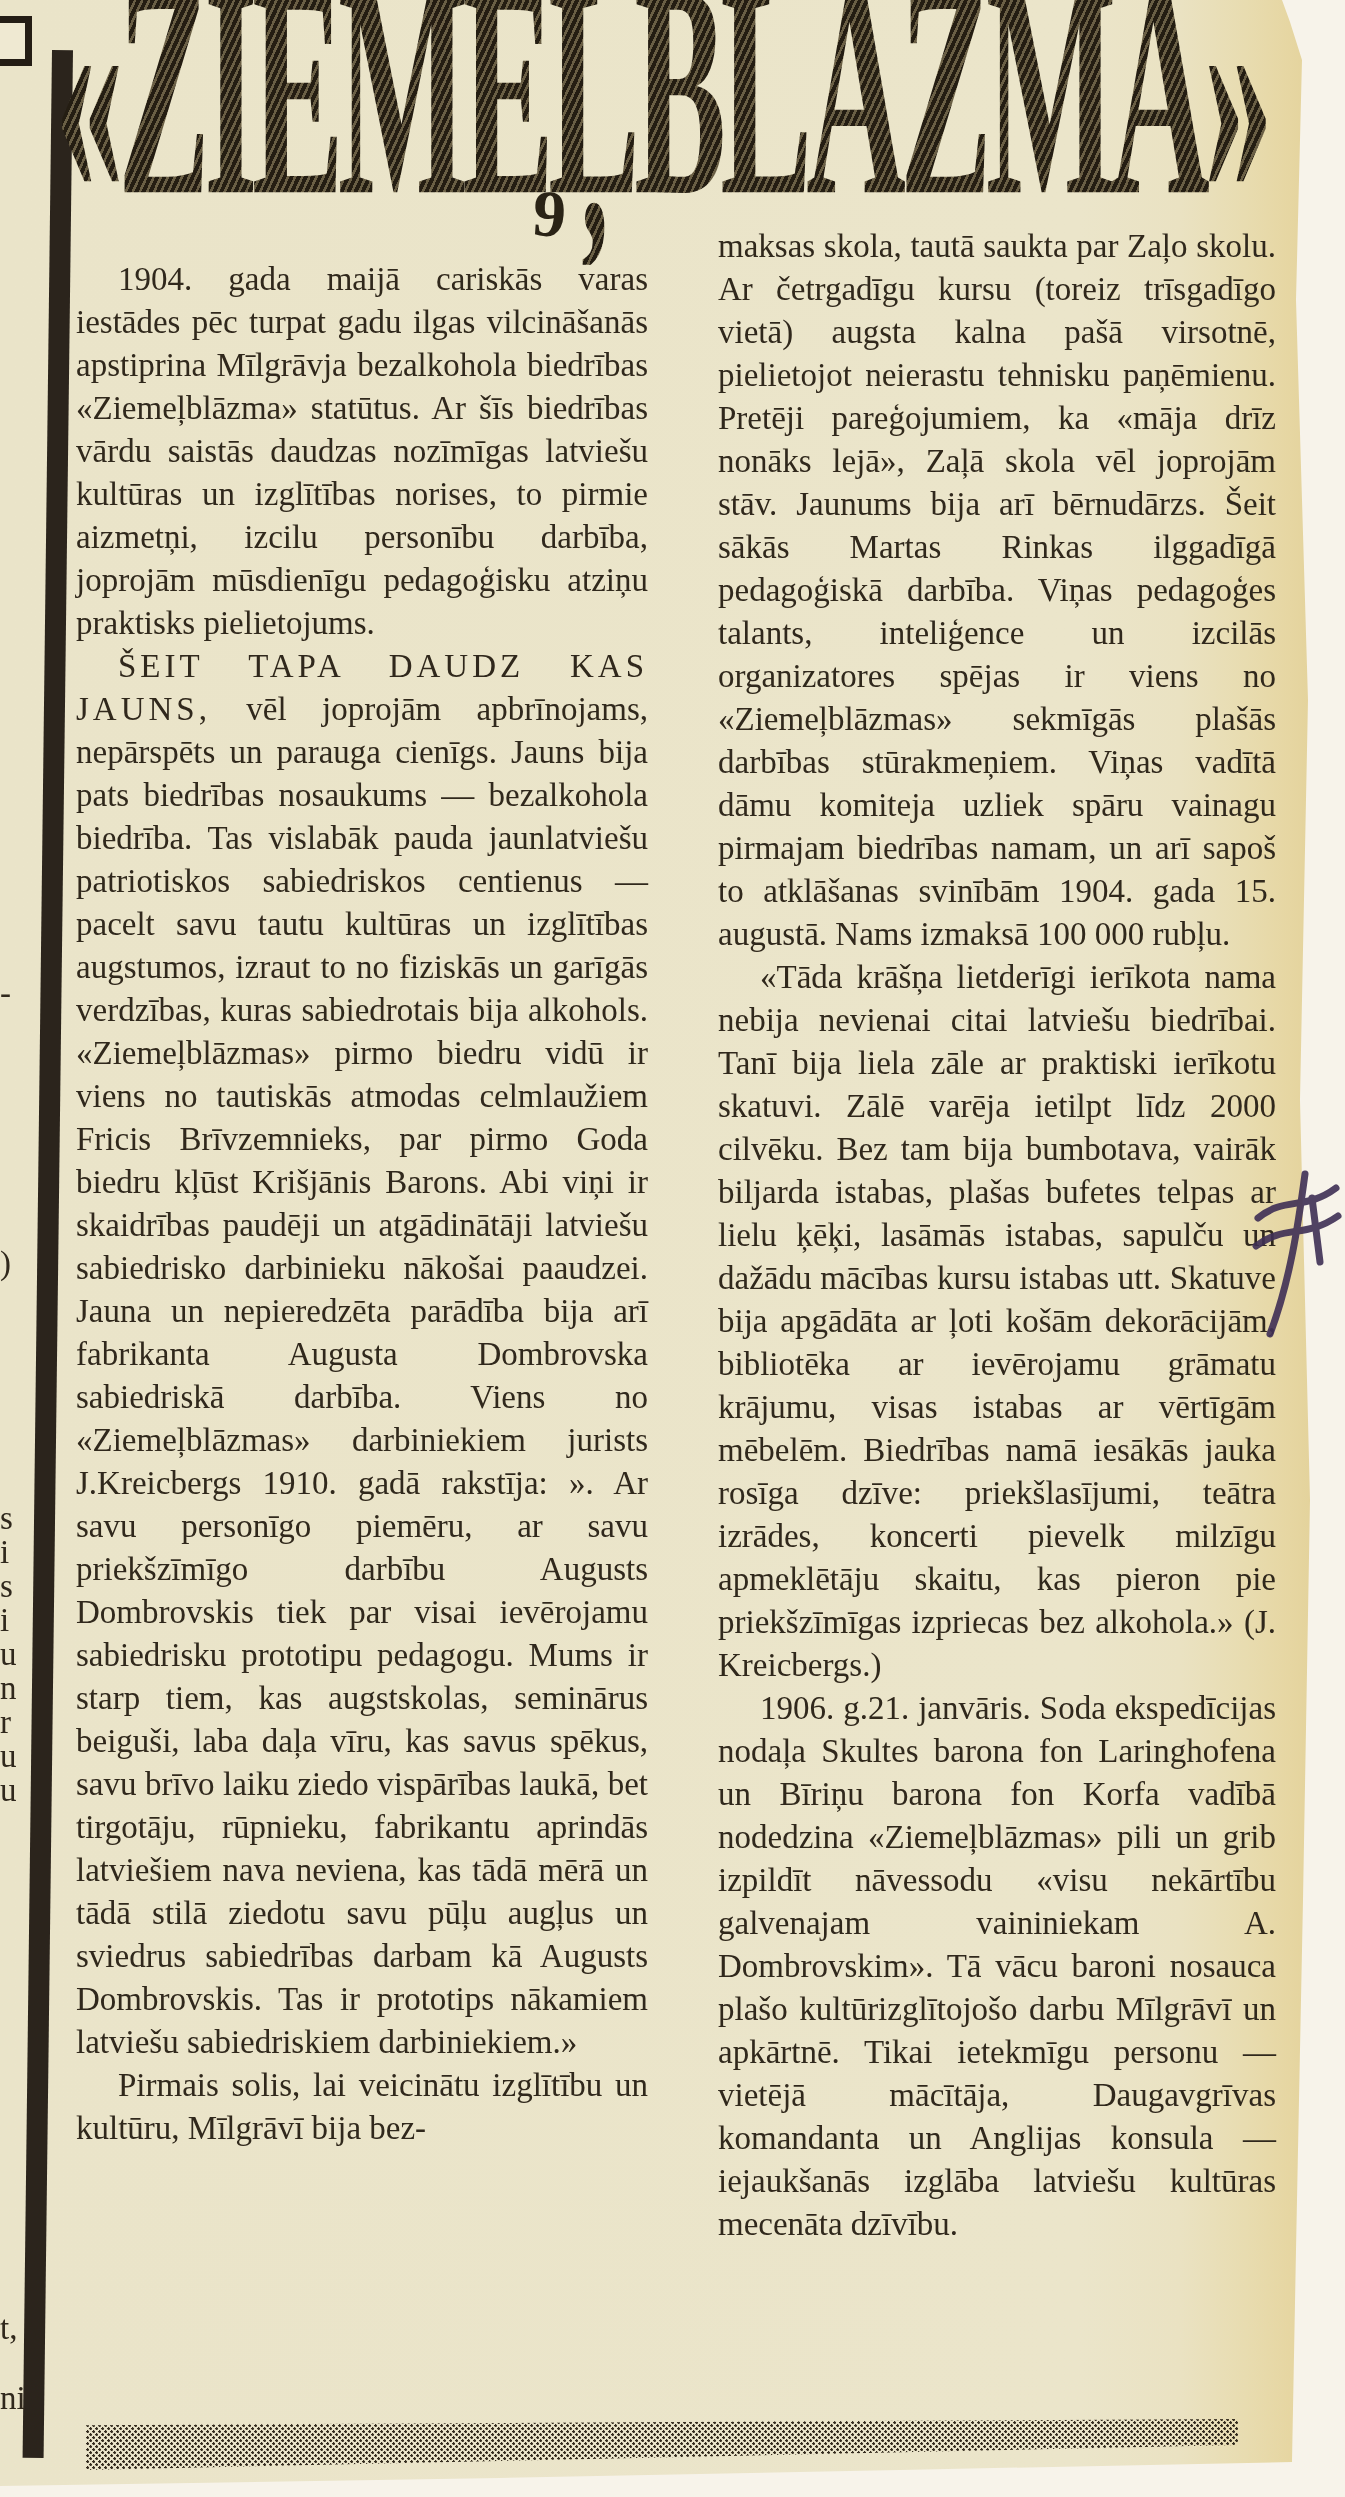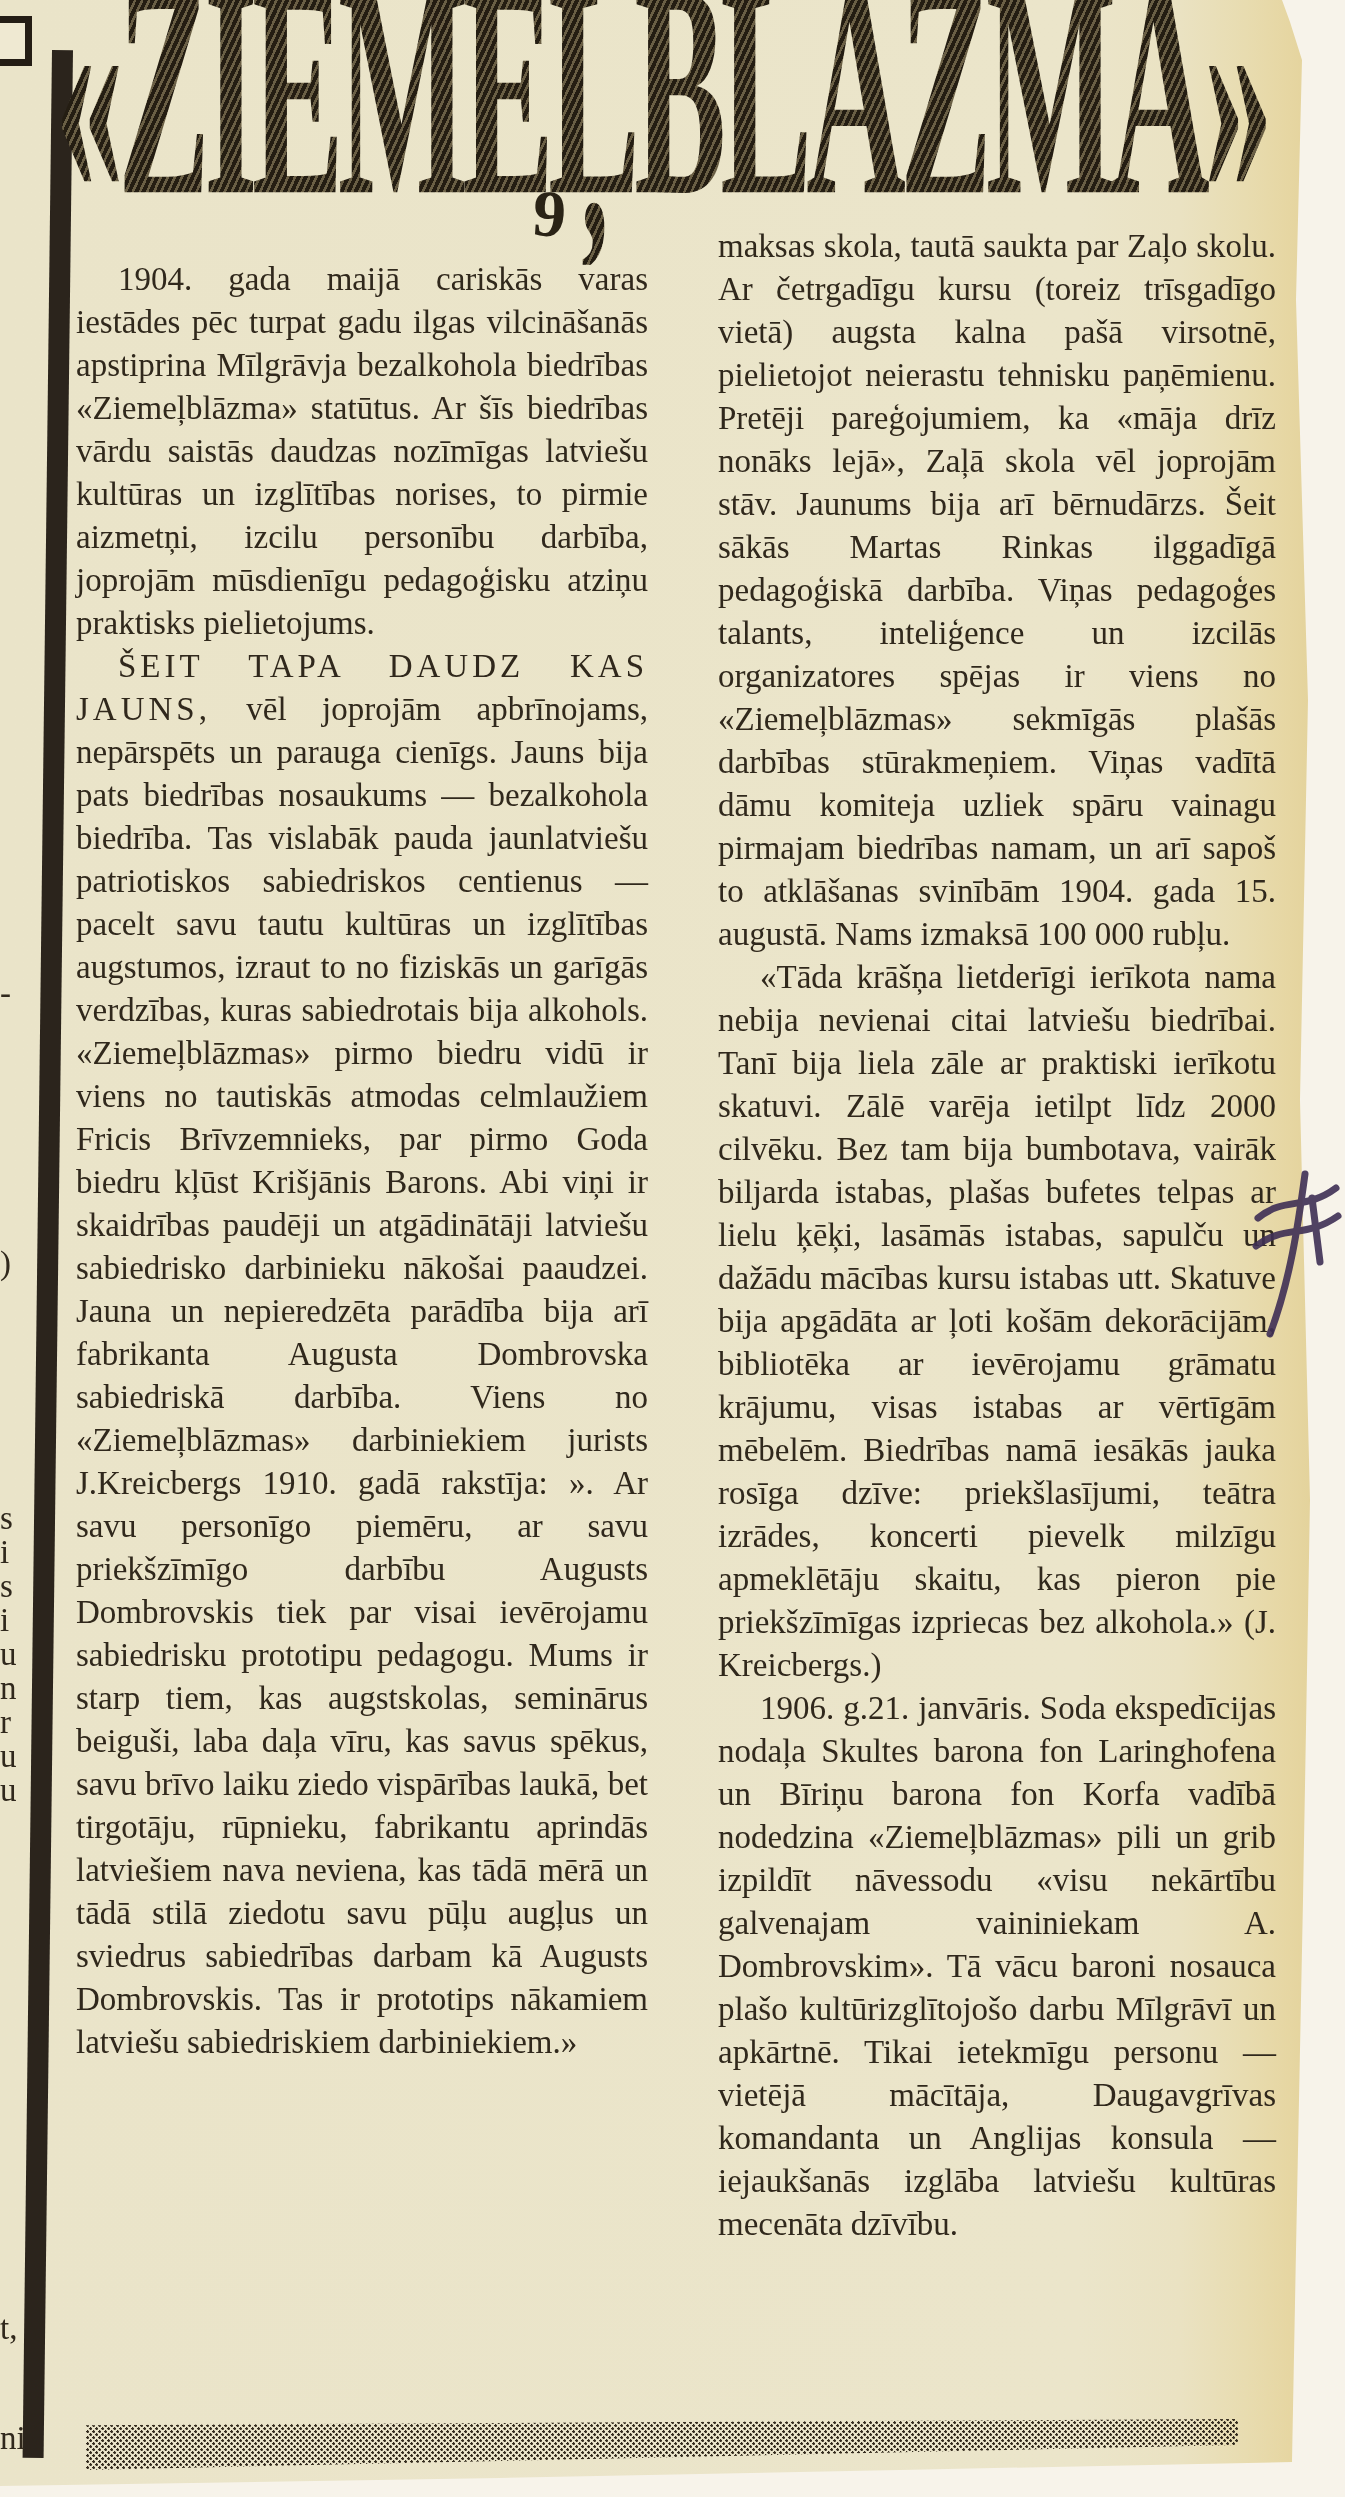--- a/index.html
+++ b/index.html
@@ -104,33 +104,34 @@
       <span style="top: 1500px;">s</span>
       <span style="top: 1534px;">i</span>
       <span style="top: 1568px;">s</span>
       <span style="top: 1602px;">i</span>
       <span style="top: 1636px;">u</span>
       <span style="top: 1670px;">n</span>
       <span style="top: 1704px;">r</span>
       <span style="top: 1738px;">u</span>
       <span style="top: 1772px;">u</span>
       <span style="top: 2310px;">t,</span>
-      <span style="top: 2380px; margin-top: 40px;">ni</span>
+      <span style="top: 2380px;">ni</span>
       <span style="top: 2445px; margin-left: 32px;">as</span>
     </div>
 
   <div class="masthead">
     <span class="title-text">«ZIEMEĻBLĀZMA»</span>
   </div>
 
   <div class="comma-mark">9</div>
 
   <div class="col col-left">
       <p class="indent"><span class="seg-regular">1904. gada maijā cariskās varas iestādes pēc turpat gadu ilgas vilcināšanās apstiprina Mīlgrāvja bezalkohola biedrības «Ziemeļblāzma» statūtus. Ar šīs biedrības vārdu saistās daudzas nozīmīgas latviešu kultūras un izglītības norises, to pirmie aizmetņi, izcilu personību darbība, joprojām mūsdienīgu pedagoģisku atziņu praktisks pielietojums.</span></p>
       <p class="indent"><span class="seg-caps">ŠEIT TAPA DAUDZ KAS JAUNS,</span><span class="seg-regular"> vēl joprojām apbrīnojams, nepārspēts un parauga cienīgs. Jauns bija pats biedrības nosaukums — bezalkohola biedrība. Tas vislabāk pauda jaunlatviešu patriotiskos sabiedriskos centienus — pacelt savu tautu kultūras un izglītības augstumos, izraut to no fiziskās un garīgās verdzības, kuras sabiedrotais bija alkohols. «Ziemeļblāzmas» pirmo biedru vidū ir viens no tautiskās atmodas celmlaužiem Fricis Brīvzemnieks, par pirmo Goda biedru kļūst Krišjānis Barons. Abi viņi ir skaidrības paudēji un atgādinātāji latviešu sabiedrisko darbinieku nākošai paaudzei. Jauna un nepieredzēta parādība bija arī fabrikanta Augusta Dombrovska sabiedriskā darbība. Viens no «Ziemeļblāzmas» darbiniekiem jurists J.Kreicbergs 1910. gadā rakstīja: ».</span><span class="seg-italic"> Ar savu personīgo piemēru, ar savu priekšzīmīgo darbību Augusts Dombrovskis tiek par visai ievērojamu sabiedrisku prototipu pedagogu. Mums ir starp tiem, kas augstskolas, seminārus beiguši, laba daļa vīru, kas savus spēkus, savu brīvo laiku ziedo vispārības laukā, bet tirgotāju, rūpnieku, fabrikantu aprindās latviešiem nava neviena, kas tādā mērā un tādā stilā ziedotu savu pūļu augļus un sviedrus sabiedrības darbam kā Augusts Dombrovskis. Tas ir prototips nākamiem latviešu sabiedriskiem darbiniekiem.»</span></p>
+      <p class="indent"><span class="seg-regular">Pirmais solis, lai veicinātu izglītību un kultūru, Mīlgrāvī bija bez-</span></p>
     </div>
 
   <div class="col col-right">
       <p><span class="seg-regular">maksas skola, tautā saukta par Zaļo skolu. Ar četrgadīgu kursu (toreiz trīsgadīgo vietā) augsta kalna pašā virsotnē, pielietojot neierastu tehnisku paņēmienu. Pretēji pareģojumiem, ka «māja drīz nonāks lejā», Zaļā skola vēl joprojām stāv. Jaunums bija arī bērnudārzs. Šeit sākās Martas Rinkas ilggadīgā pedagoģiskā darbība. Viņas pedagoģes talants, inteliģence un izcilās organizatores spējas ir viens no «Ziemeļblāzmas» sekmīgās plašās darbības stūrakmeņiem. Viņas vadītā dāmu komiteja uzliek spāru vainagu pirmajam biedrības namam, un arī sapoš to atklāšanas svinībām 1904. gada 15. augustā. Nams izmaksā 100 000 rubļu.</span></p>
       <p class="indent"><span class="seg-italic">«Tāda krāšņa lietderīgi ierīkota nama nebija nevienai citai latviešu biedrībai. Tanī bija liela zāle ar praktiski ierīkotu skatuvi. Zālē varēja ietilpt līdz 2000 cilvēku. Bez tam bija bumbotava, vairāk biljarda istabas, plašas bufetes telpas ar lielu ķēķi, lasāmās istabas, sapulču un dažādu mācības kursu istabas utt. Skatuve bija apgādāta ar ļoti košām dekorācijām, bibliotēka ar ievērojamu grāmatu krājumu, visas istabas ar vērtīgām mēbelēm. Biedrības namā iesākās jauka rosīga dzīve: priekšlasījumi, teātra izrādes, koncerti pievelk milzīgu apmeklētāju skaitu, kas pieron pie priekšzīmīgas izpriecas bez alkohola.»</span><span class="seg-regular"> (J. Kreicbergs.)</span></p>
       <p class="indent"><span class="seg-regular">1906. g.21. janvāris. Soda ekspedīcijas nodaļa Skultes barona fon Laringhofena un Bīriņu barona fon Korfa vadībā nodedzina «Ziemeļblāzmas» pili un grib izpildīt nāvessodu «visu nekārtību galvenajam vaininiekam A. Dombrovskim». Tā vācu baroni nosauca plašo kultūrizglītojošo darbu Mīlgrāvī un apkārtnē. Tikai ietekmīgu personu — vietējā mācītāja, Daugavgrīvas komandanta un Anglijas konsula — iejaukšanās izglāba latviešu kultūras mecenāta dzīvību.</span></p>
     </div>
 
   <div class="dot-bar"></div>
 

